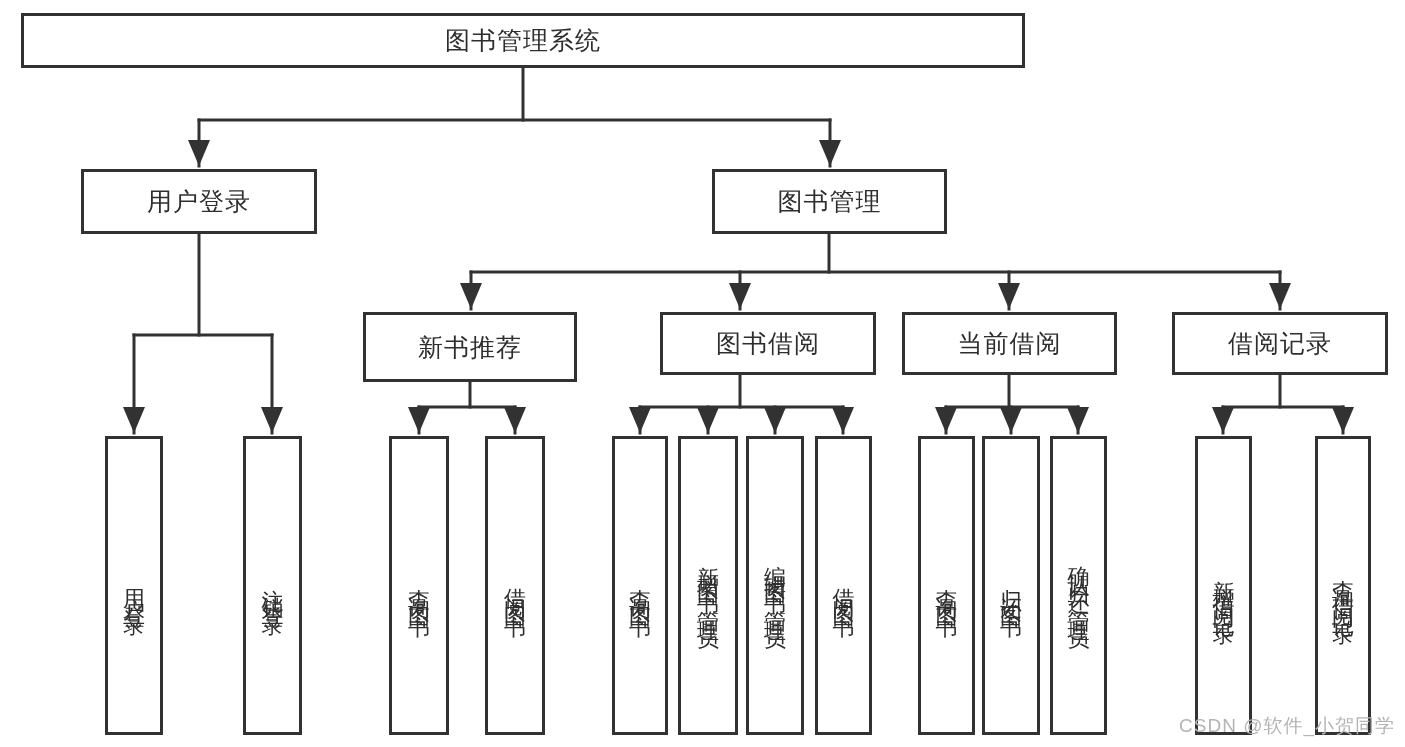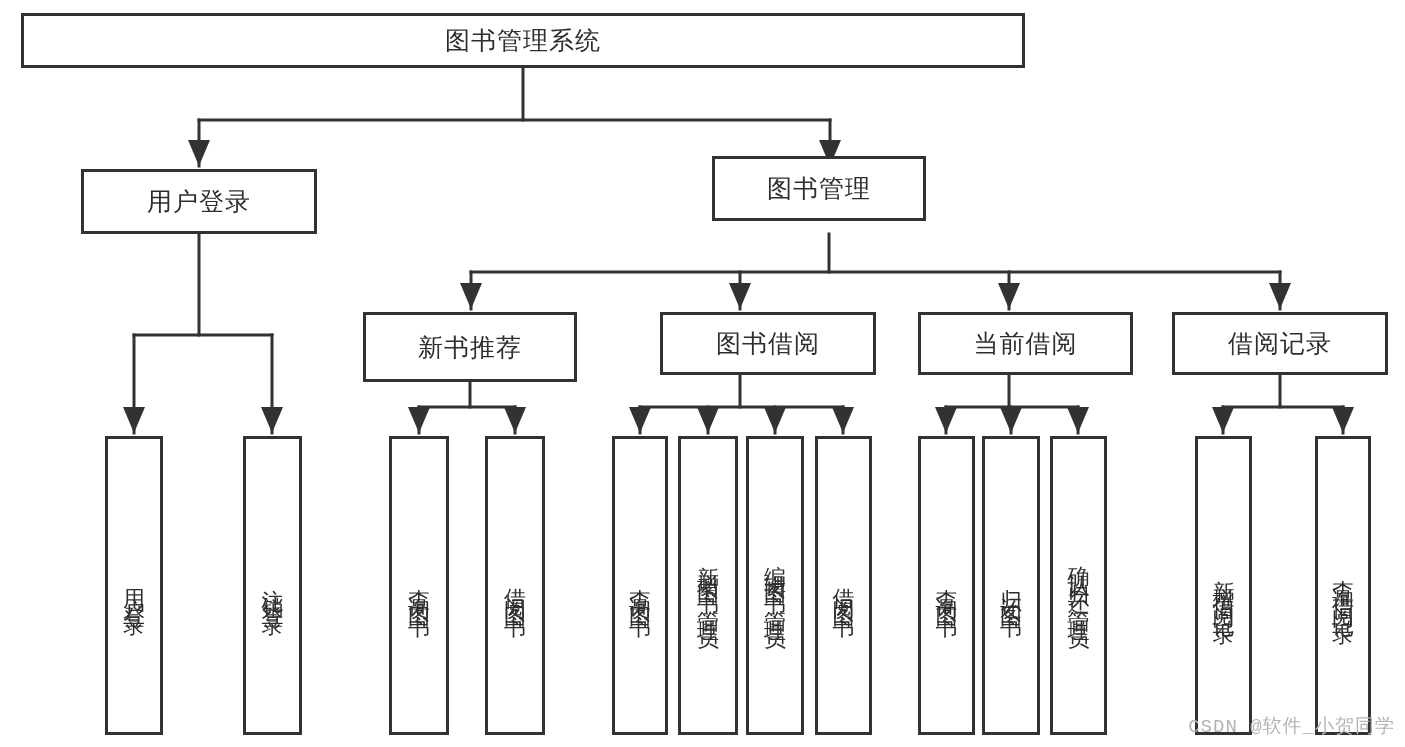--- a/index.html
+++ b/index.html
@@ -33,21 +33,20 @@
     padding-top:6px;
   }
   .watermark{
     position:absolute;
     right:10px;
     bottom:8px;
     font-size:19px;
     color:#b4b4b4;
     letter-spacing:1px;
     white-space:nowrap;
-    font-family:Liberation Mono, monospace;
   }
 </style>
 </head>
 <body>
 
 <div id="stage">
 
   <svg id="connectors" viewBox="0 0 1405 747" xmlns="http://www.w3.org/2000/svg">
     <defs>
       <marker id="arrow" viewBox="0 0 26 22" markerWidth="26" markerHeight="22" refX="26" refY="11" orient="auto" markerUnits="userSpaceOnUse">
@@ -94,25 +93,25 @@
       <line x1="1280" y1="375" x2="1280" y2="407"></line>
       <line x1="1223" y1="407" x2="1343" y2="407"></line>
       <line x1="1223" y1="407" x2="1223" y2="433" marker-end="url(#arrow)"></line>
       <line x1="1343" y1="407" x2="1343" y2="433" marker-end="url(#arrow)"></line>
     </g>
   </svg>
 
   <div class="node" style="left:21px;top:13px;width:1004px;height:55px;">图书管理系统</div>
 
   <div class="node" style="left:81px;top:169px;width:236px;height:65px;">用户登录</div>
-  <div class="node" style="left:712px;top:156px;width:214px;height:65px;">图书管理</div>
+  <div class="node" style="left:712px;top:169px;width:235px;height:65px;">图书管理</div>
 
   <div class="node" style="left:363px;top:312px;width:214px;height:70px;">新书推荐</div>
   <div class="node" style="left:632px;top:312px;width:216px;height:63px;margin-left:28px;">图书借阅</div>
-  <div class="node" style="left:902px;top:312px;width:215px;height:63px;margin-left:16px;">当前借阅</div>
+  <div class="node" style="left:902px;top:312px;width:215px;height:63px;">当前借阅</div>
   <div class="node" style="left:1172px;top:312px;width:216px;height:63px;">借阅记录</div>
 
   <div class="node vnode" style="left:105px;top:436px;width:58px;height:299px;">用户登录</div>
   <div class="node vnode" style="left:243px;top:436px;width:59px;height:299px;">注销登录</div>
 
   <div class="node vnode" style="left:389px;top:436px;width:60px;height:299px;">查询图书</div>
   <div class="node vnode" style="left:485px;top:436px;width:60px;height:299px;">借阅图书</div>
 
   <div class="node vnode" style="left:612px;top:436px;width:56px;height:299px;">查询图书</div>
   <div class="node vnode" style="left:678px;top:436px;width:60px;height:299px;">新增图书（管理员）</div>

